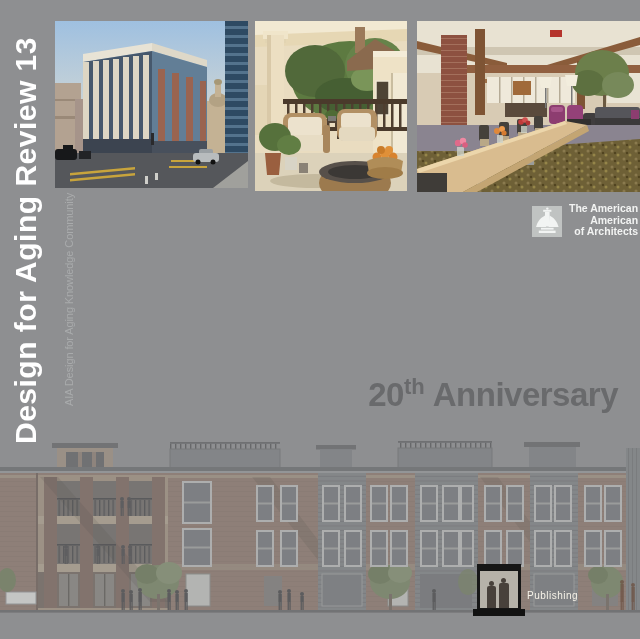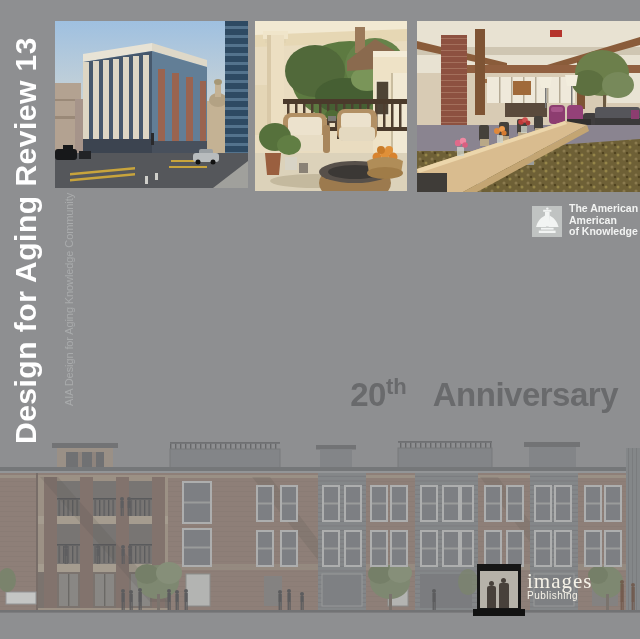--- a/index.html
+++ b/index.html
@@ -11,26 +11,26 @@
   .p3{left:417px;width:223px;height:171px;}
 
   .vtitle{position:absolute;left:9px;top:444px;transform:rotate(-90deg);transform-origin:0 0;
           white-space:nowrap;font-size:30px;font-weight:bold;letter-spacing:0.5px;color:#ffffff;line-height:1.1;}
   .vsub{position:absolute;left:63px;top:406px;transform:rotate(-90deg);transform-origin:0 0;
         white-space:nowrap;font-size:11px;letter-spacing:-0.1px;color:#a9abac;line-height:1.1;}
 
   .aia{position:absolute;left:532px;top:206px;}
   .aia-logo{position:absolute;left:0;top:0;width:30px;height:31px;}
   .aia-text{position:absolute;left:37px;top:-3px;font-size:10.5px;font-weight:bold;
-            color:#f2f3f2;line-height:11.5px;white-space:nowrap;}
+            color:#f2f3f2;line-height:11.5px;white-space:nowrap;text-align:right;}
 
   .anniv{position:absolute;right:22px;top:376px;font-size:33px;font-weight:bold;
          letter-spacing:-0.5px;color:#696a6c;white-space:nowrap;}
   .anniv .sup{font-size:22px;position:relative;top:-12px;letter-spacing:0;}
-  .anniv .word{margin-left:26px;}
+  .anniv .word{margin-left:8px;}
 
   #elev{position:absolute;left:0;top:432px;width:640px;height:186px;display:block;}
 
   .pub-door{position:absolute;left:477px;top:564px;width:44px;height:47px;box-sizing:border-box;
             background:#b6b2a9;border:3px solid #161616;border-top-width:7px;}
   .pub-door::after{content:"";position:absolute;left:-7px;right:-7px;bottom:-8px;height:7px;background:#121212;}
   .sil{position:absolute;bottom:0;background:#48413b;border-radius:2px 2px 0 0;}
   .sil::before{content:"";position:absolute;top:-5px;left:2px;width:5px;height:5px;border-radius:50%;background:#48413b;}
   .s1{left:7px;width:9px;height:22px;}
   .s2{left:19px;width:10px;height:25px;}
@@ -261,21 +261,21 @@
       <rect x="11.2" y="3.8" width="8.2" height="2" fill="#f2f4f3"></rect>
       <rect x="13" y="6" width="4.6" height="14.5" fill="#f2f4f3"></rect>
       <path d="M14,21 L4,21 Q5.5,13.5 13,9.5 Z" fill="#f2f4f3"></path>
       <path d="M16.6,21 L26.6,21 Q25,13.5 17.6,9.5 Z" fill="#f2f4f3"></path>
       <rect x="9" y="21.8" width="12.6" height="1.8" fill="#f2f4f3"></rect>
       <rect x="6.8" y="24.6" width="16.8" height="2.4" fill="#f2f4f3"></rect>
     </svg>
     <div class="aia-text">
       <div>The American</div>
       <div>American</div>
-      <div>of Knowledge</div>
+      <div>of Architects</div>
     </div>
   </div>
 
   <div class="anniv">
     <span>20</span><span class="sup">th</span><span class="word">Anniversary</span>
   </div>
 
   <svg id="elev" viewBox="0 0 640 186">
     <defs>
       <pattern id="posts" width="5" height="12" patternUnits="userSpaceOnUse">
@@ -583,16 +583,15 @@
         <rect x="631.4" y="155" width="3.4" height="15" fill="#6e5344"></rect>
         <rect x="631.6" y="170" width="1.3" height="8" fill="#6e5344"></rect>
         <rect x="633.4" y="170" width="1.3" height="8" fill="#6e5344"></rect>
       </g>
   </svg>
 
   <div class="pub-door">
     <i class="sil s1"></i>
     <i class="sil s2"></i>
   </div>
-  <div class="pub-name">images</div>
   <div class="pub-type">Publishing</div>
 
 </div>
 
 </body></html>

